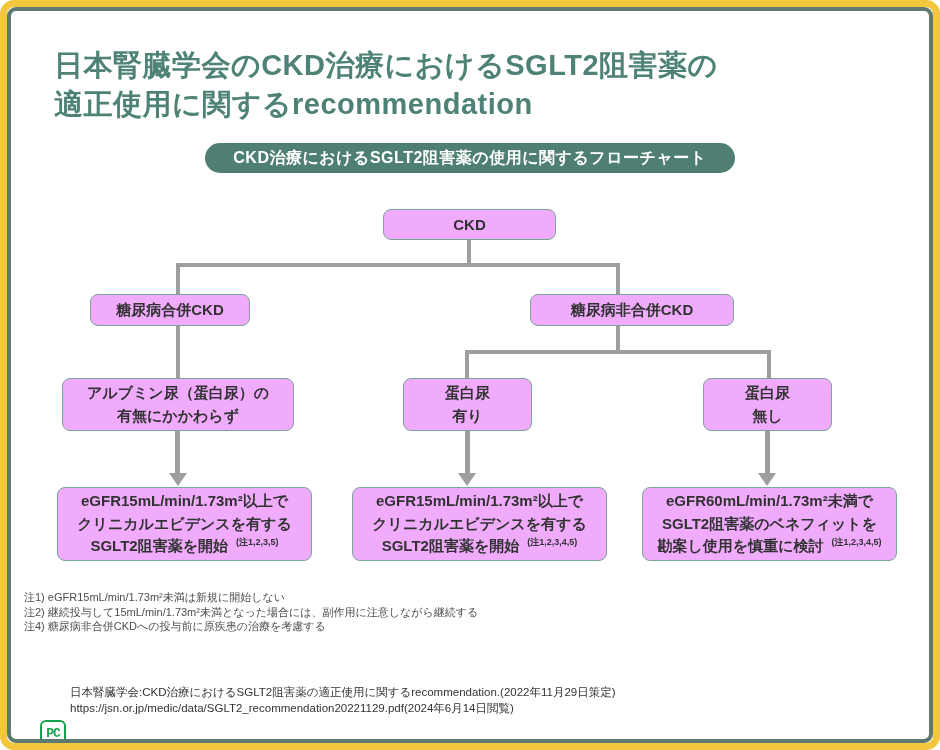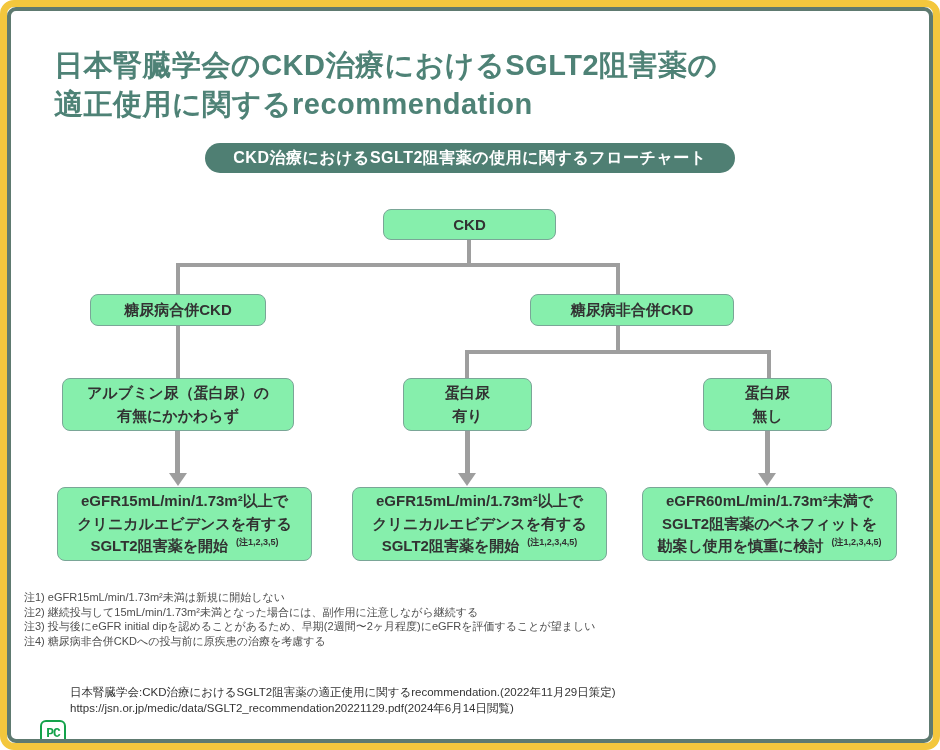--- a/index.html
+++ b/index.html
@@ -18,28 +18,28 @@
     font-size:29px;line-height:1.33;font-weight:bold;color:#4E8276;letter-spacing:0.5px;
   }
   .banner{
     position:absolute;left:205px;top:143px;width:530px;height:30px;
     background:#4F7F73;border-radius:16px;color:#ffffff;
     font-size:16px;font-weight:bold;text-align:center;line-height:30px;letter-spacing:0.5px;
   }
 
   
   .node{
-    position:absolute;background:#86efac;border:1.5px solid #7AA697;border-radius:8px;
+    position:absolute;background:#f0abfc;border:1.5px solid #7AA697;border-radius:8px;
     color:#323232;font-weight:bold;text-align:center;
     display:flex;flex-direction:column;justify-content:center;align-items:center;
     box-sizing:border-box;z-index:10;
   }
   .node .ln{display:block;}
   .n-ckd{left:383px;top:209px;width:173px;height:31px;font-size:15px;}
-  .n-dm{left:90px;top:294px;width:176px;height:32px;font-size:15px;}
+  .n-dm{left:90px;top:294px;width:160px;height:32px;font-size:15px;}
   .n-nondm{left:530px;top:294px;width:204px;height:32px;font-size:15px;}
   .n-alb{left:62px;top:378px;width:232px;height:53px;font-size:15px;line-height:1.5;}
   .n-py{left:403px;top:378px;width:129px;height:53px;font-size:15px;line-height:1.5;}
   .n-pn{left:703px;top:378px;width:129px;height:53px;font-size:15px;line-height:1.5;}
   .n-out{width:255px;height:74px;font-size:15px;line-height:1.5;top:487px;}
   .n-out1{left:57px;}
   .n-out2{left:352px;}
   .n-out3{left:642px;}
   .n-out sup{font-size:9px;font-weight:bold;vertical-align:super;letter-spacing:0;margin-left:8px;}
 
@@ -137,21 +137,20 @@
 
 <div class="node n-out n-out3">
   <span class="ln">eGFR60mL/min/1.73m²未満で</span>
   <span class="ln">SGLT2阻害薬のベネフィットを</span>
   <span class="ln"><span>勘案し使用を慎重に検討</span><sup>(注1,2,3,4,5)</sup></span>
 </div>
 
 <div class="footnotes">
   <div>注1) eGFR15mL/min/1.73m²未満は新規に開始しない</div>
   <div>注2) 継続投与して15mL/min/1.73m²未満となった場合には、副作用に注意しながら継続する</div>
-  <div>注3) 投与後にeGFR initial dipを認めることがあるため、早期(2週間〜2ヶ月程度)にeGFRを評価することが望ましい</div>
   <div>注4) 糖尿病非合併CKDへの投与前に原疾患の治療を考慮する</div>
 </div>
 
 <div class="cite-logo">PC</div>
 <div class="cite-text">
   <div>日本腎臓学会:CKD治療におけるSGLT2阻害薬の適正使用に関するrecommendation.(2022年11月29日策定)</div>
   <div>https://jsn.or.jp/medic/data/SGLT2_recommendation20221129.pdf(2024年6月14日閲覧)</div>
 </div>
 
 </body></html>

